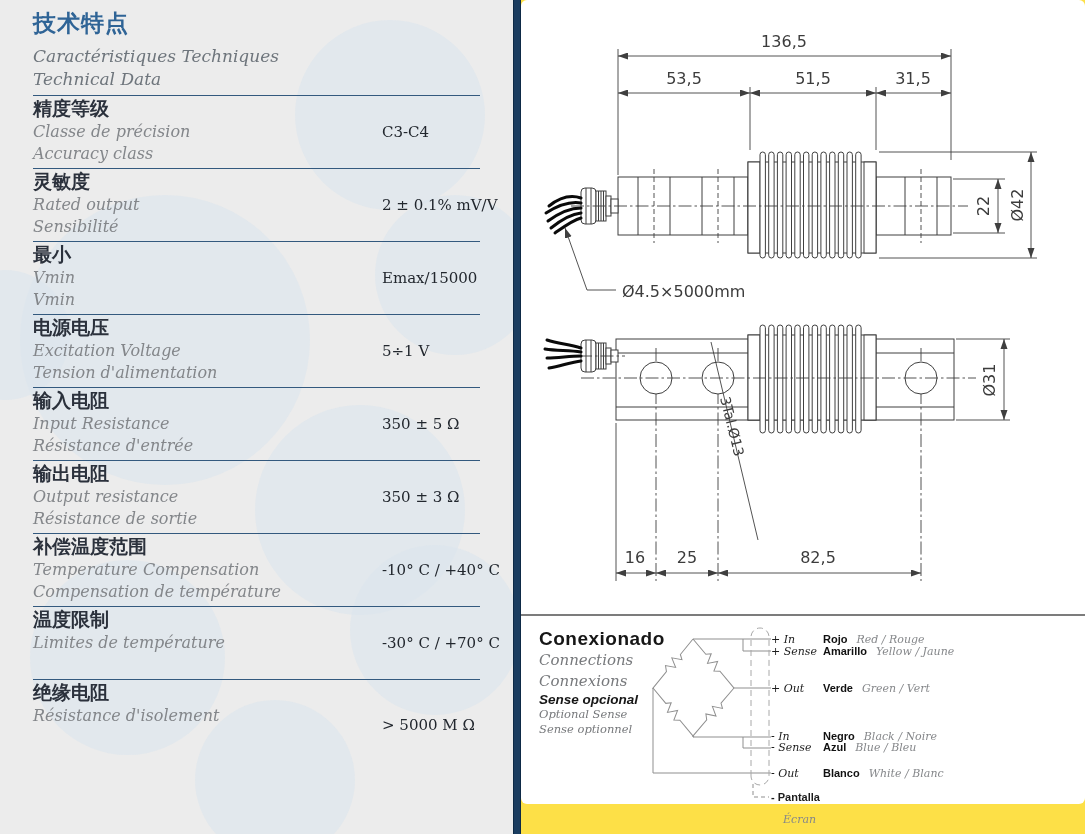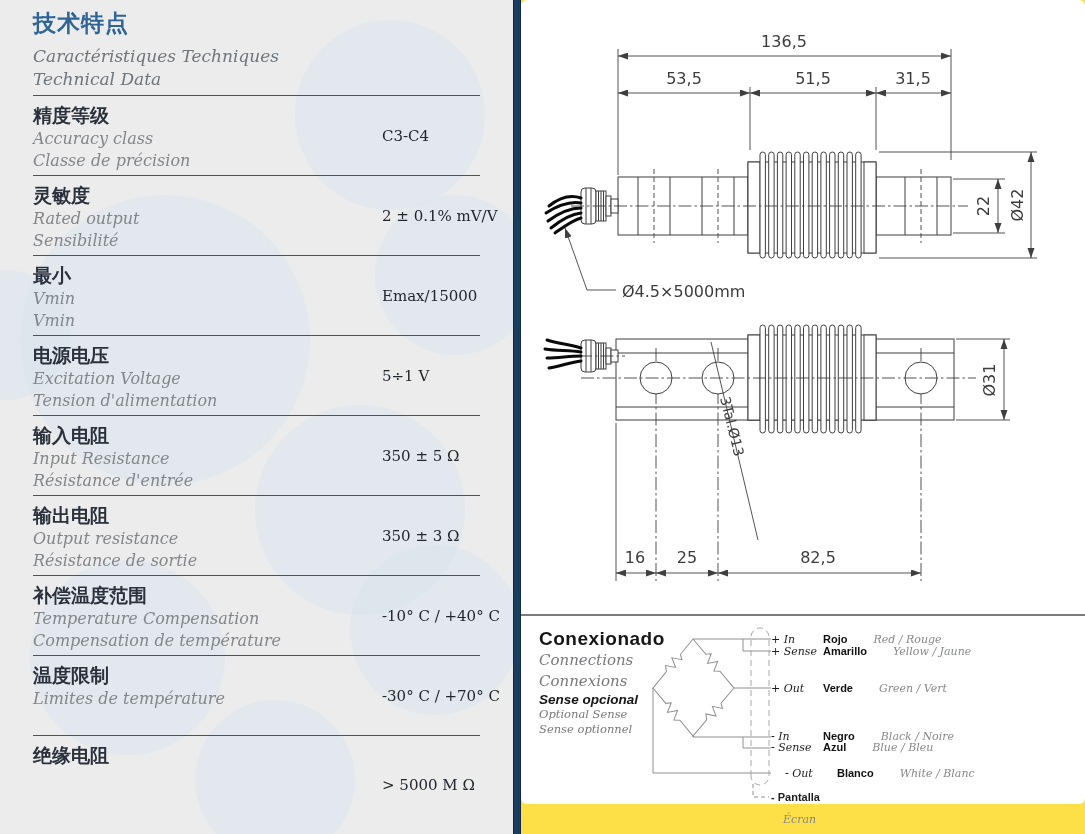--- a/index.html
+++ b/index.html
@@ -5,21 +5,21 @@
   html,body{margin:0;padding:0;background:#fff;}
   .page{position:relative;width:1085px;height:834px;overflow:hidden;background:#fde047;
         font-family:"Liberation Sans",sans-serif;}
   
   .left-panel{position:absolute;left:0;top:0;width:513px;height:834px;background:#ececec;overflow:hidden;}
   .deco-circle{position:absolute;border-radius:50%;background:#dce5ee;opacity:.62;}
   .title-block{position:absolute;left:33px;top:8px;}
   .title-zh{font-size:23px;font-weight:bold;color:#2f6496;margin:0 0 6px 0;letter-spacing:1px;}
   .title-sub{font-family:"DejaVu Serif",serif;font-style:italic;font-size:17px;color:#6e757c;line-height:23px;}
   .spec-table{position:absolute;left:33px;top:95px;width:447px;}
-  .spec-row{position:relative;border-top:1px solid #33597e;height:72px;padding-top:7px;box-sizing:content-box;}
+  .spec-row{position:relative;border-top:1px solid #33597e;height:72px;padding-top:0;box-sizing:content-box;}
   .spec-row.last{height:90px;}
   .zh-label{font-size:19px;font-weight:bold;color:#2b313c;line-height:25px;}
   .lat-label{font-family:"DejaVu Serif",serif;font-style:italic;font-size:16px;color:#83868a;line-height:22px;}
   .spec-value{position:absolute;left:325px;top:50%;transform:translateY(-50%);
               font-family:"DejaVu Serif",serif;font-size:15px;color:#22272e;white-space:nowrap;margin-left:24px;}
   
   .divider-bar{position:absolute;left:513px;top:0;width:8px;height:834px;background:#1b3d60;
                box-shadow:inset 1px 0 0 #0e2a46, inset -1px 0 0 #0e2a46;}
   
   .right-panel{position:absolute;left:521px;top:0;width:564px;height:804px;background:#fff;border-radius:6px;}
@@ -28,21 +28,21 @@
   .connections{position:absolute;left:0;top:618px;width:564px;height:216px;}
   .conn-titles{position:absolute;left:18px;top:10px;}
   .conn-title{font-size:19px;font-weight:bold;color:#161616;letter-spacing:.5px;}
   .conn-sub{font-family:"DejaVu Serif",serif;font-style:italic;font-size:15px;color:#77797c;line-height:21px;}
   .sense-title{font-size:13.5px;font-weight:bold;font-style:italic;color:#161616;margin-top:0;}
   .sense-sub{font-family:"DejaVu Serif",serif;font-style:italic;font-size:11.5px;color:#77797c;line-height:15px;}
   .bridge-svg{position:absolute;left:0;top:0;}
   .wire-row{position:absolute;left:250px;white-space:nowrap;font-size:11px;}
   .wire-signal{display:inline-block;width:52px;font-family:"DejaVu Serif",serif;font-style:italic;color:#1c1c1c;}
   .wire-color{font-weight:bold;color:#111;}
-  .wire-trans{font-family:"DejaVu Serif",serif;font-style:italic;color:#85878a;margin-left:26px;}
+  .wire-trans{font-family:"DejaVu Serif",serif;font-style:italic;color:#85878a;margin-left:9px;}
   .shield-line{position:absolute;left:262px;font-family:"DejaVu Serif",serif;font-style:italic;
                font-size:11px;color:#85878a;white-space:nowrap;}
   
   .dln{stroke:#3f3f3f;stroke-width:1;fill:none;}
   .dfw{stroke:#3f3f3f;stroke-width:1;fill:#fff;}
   .cdash{stroke:#3f3f3f;stroke-width:0.9;fill:none;stroke-dasharray:13 3 2.5 3;}
   .hdash{stroke:#3f3f3f;stroke-width:0.9;fill:none;stroke-dasharray:5 3;}
   .diml{stroke:#3f3f3f;stroke-width:0.9;fill:none;}
   .cable{stroke:#0a0a0a;stroke-width:3;fill:none;stroke-linecap:round;}
   .dtext{font-family:"DejaVu Sans",sans-serif;font-size:16px;fill:#3c3c3c;}
@@ -66,22 +66,22 @@
 
     <div class="title-block">
       <h1 class="title-zh">技术特点</h1>
       <div class="title-sub">Caractéristiques Techniques</div>
       <div class="title-sub">Technical Data</div>
     </div>
 
     <div class="spec-table">
       <div class="spec-row">
         <div class="zh-label">精度等级</div>
+        <div class="lat-label">Classe de précision</div>
         <div class="lat-label">Accuracy class</div>
-        <div class="lat-label">Classe de précision</div>
         <div class="spec-value">C3-C4</div>
       </div>
       <div class="spec-row">
         <div class="zh-label">灵敏度</div>
         <div class="lat-label">Rated output</div>
         <div class="lat-label">Sensibilité</div>
         <div class="spec-value">2 ± 0.1% mV/V</div>
       </div>
       <div class="spec-row">
         <div class="zh-label">最小</div>
@@ -113,20 +113,21 @@
         <div class="lat-label">Compensation de température</div>
         <div class="spec-value">-10° C / +40° C</div>
       </div>
       <div class="spec-row">
         <div class="zh-label">温度限制</div>
         <div class="lat-label">Limites de température</div>
         <div class="spec-value">-30° C / +70° C</div>
       </div>
       <div class="spec-row last">
         <div class="zh-label">绝缘电阻</div>
+        <div class="lat-label">Résistance d'isolement</div>
         <div class="spec-value">&gt; 5000 M Ω</div>
       </div>
     </div>
   </div>
 
   <div class="divider-bar"></div>
 
   <div class="right-panel">
 
     <svg class="drawings" width="564" height="614" viewBox="0 0 564 614">
@@ -340,21 +341,21 @@
       </div>
       <div class="wire-row" style="top:64px;">
         <span class="wire-signal">+ Out</span><span class="wire-color">Verde</span><span class="wire-trans">Green / Vert</span>
       </div>
       <div class="wire-row" style="top:112px;">
         <span class="wire-signal">- In</span><span class="wire-color">Negro</span><span class="wire-trans">Black / Noire</span>
       </div>
       <div class="wire-row" style="top:123px;">
         <span class="wire-signal">- Sense</span><span class="wire-color">Azul</span><span class="wire-trans">Blue / Bleu</span>
       </div>
-      <div class="wire-row" style="top:149px;padding-left:14px;">
+      <div class="wire-row" style="top:149px;">
         <span class="wire-signal">- Out</span><span class="wire-color">Blanco</span><span class="wire-trans">White / Blanc</span>
       </div>
       <div class="wire-row" style="top:173px;">
         <span class="wire-signal" style="width:auto;font-weight:bold;font-style:normal;font-family:'Liberation Sans',sans-serif;">- Pantalla</span>
       </div>
       <div class="shield-line" style="top:184px;margin-top:40px;">Shield</div>
       <div class="shield-line" style="top:195px;">Écran</div>
     </div>
   </div>
 </div>

